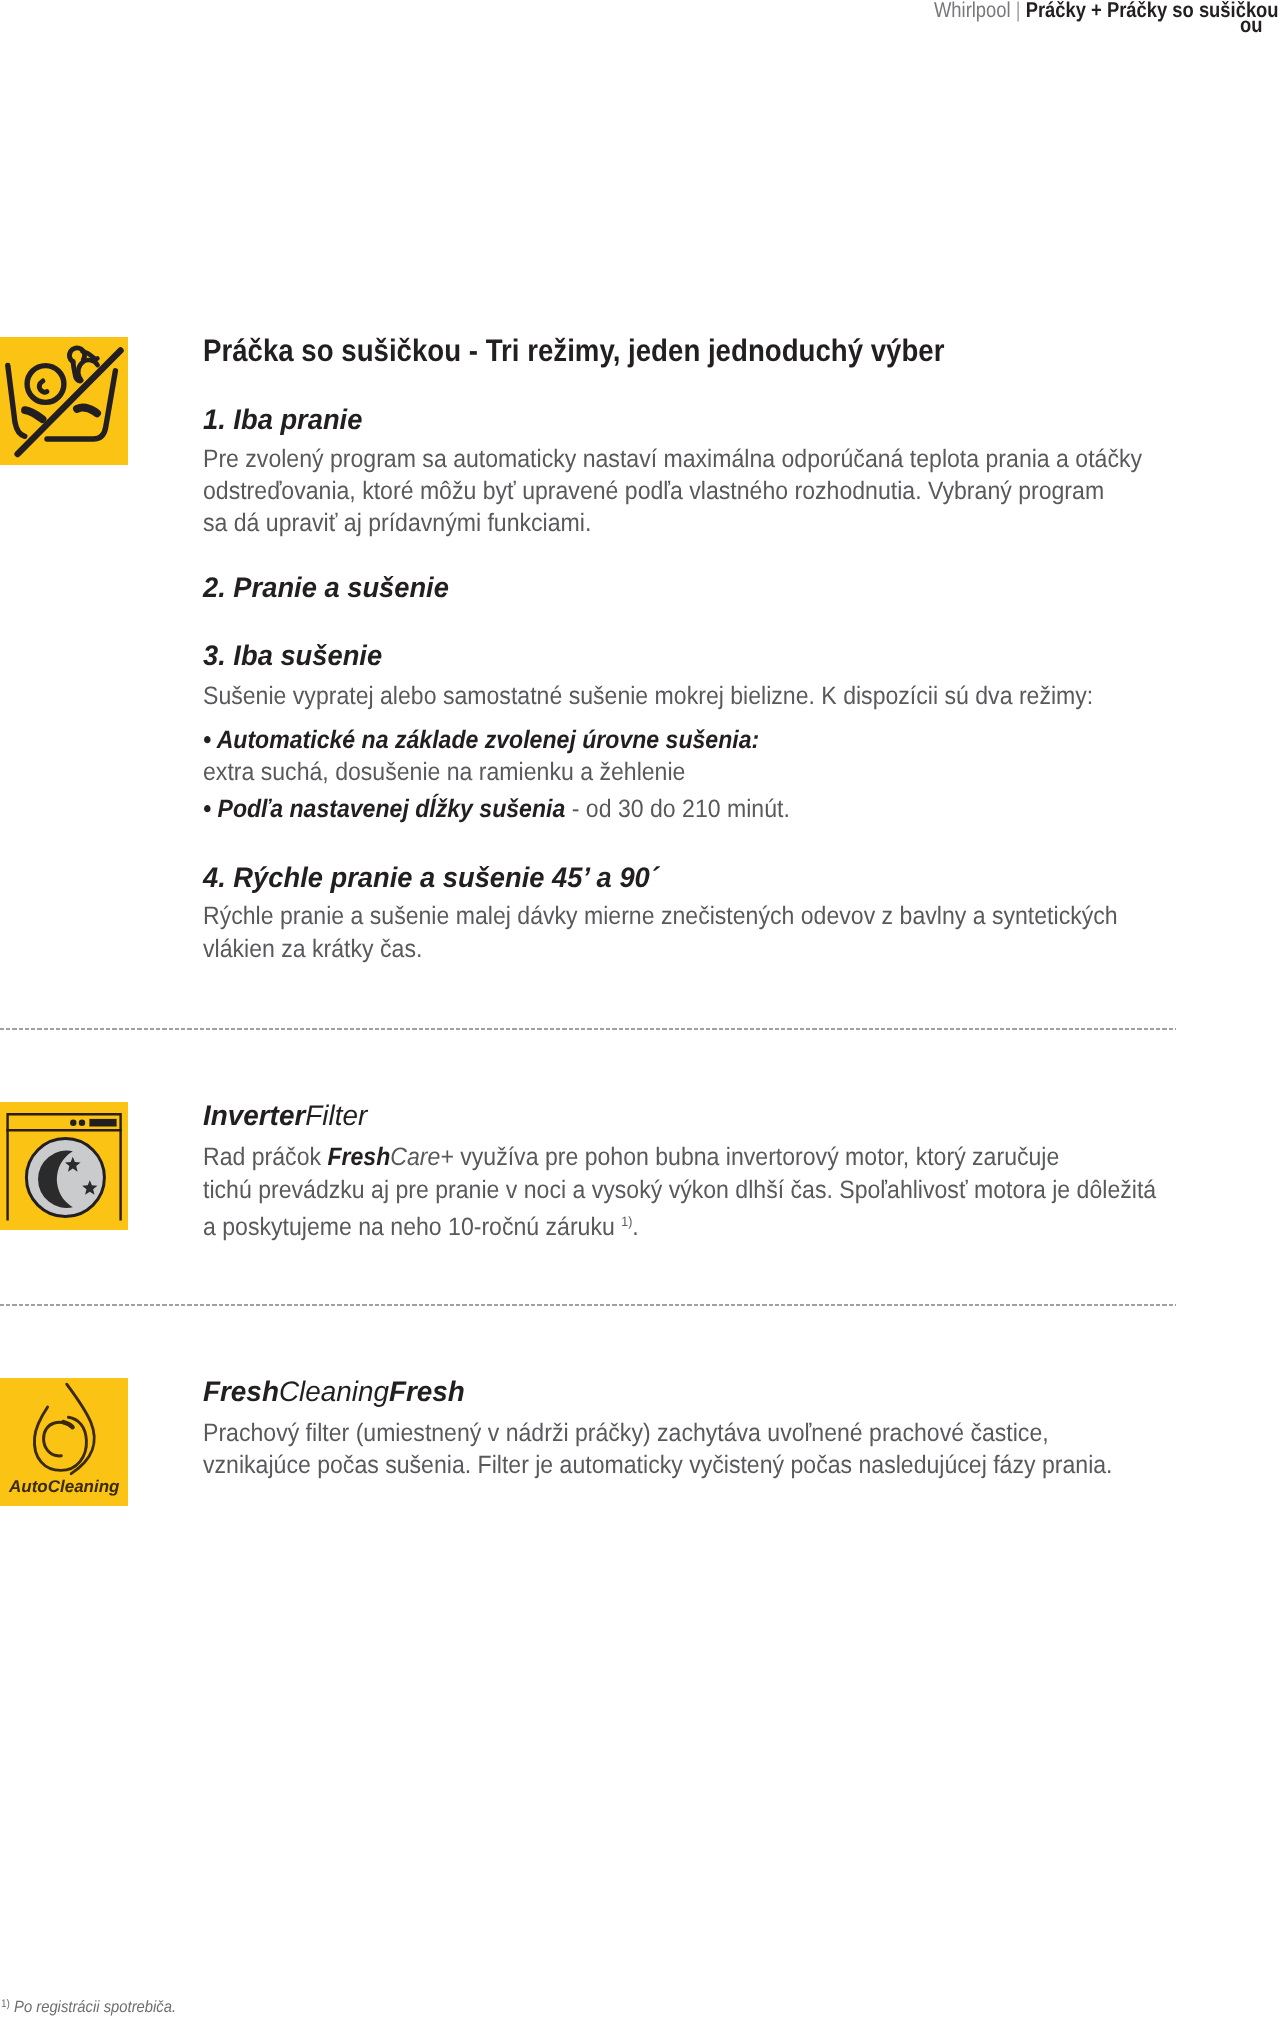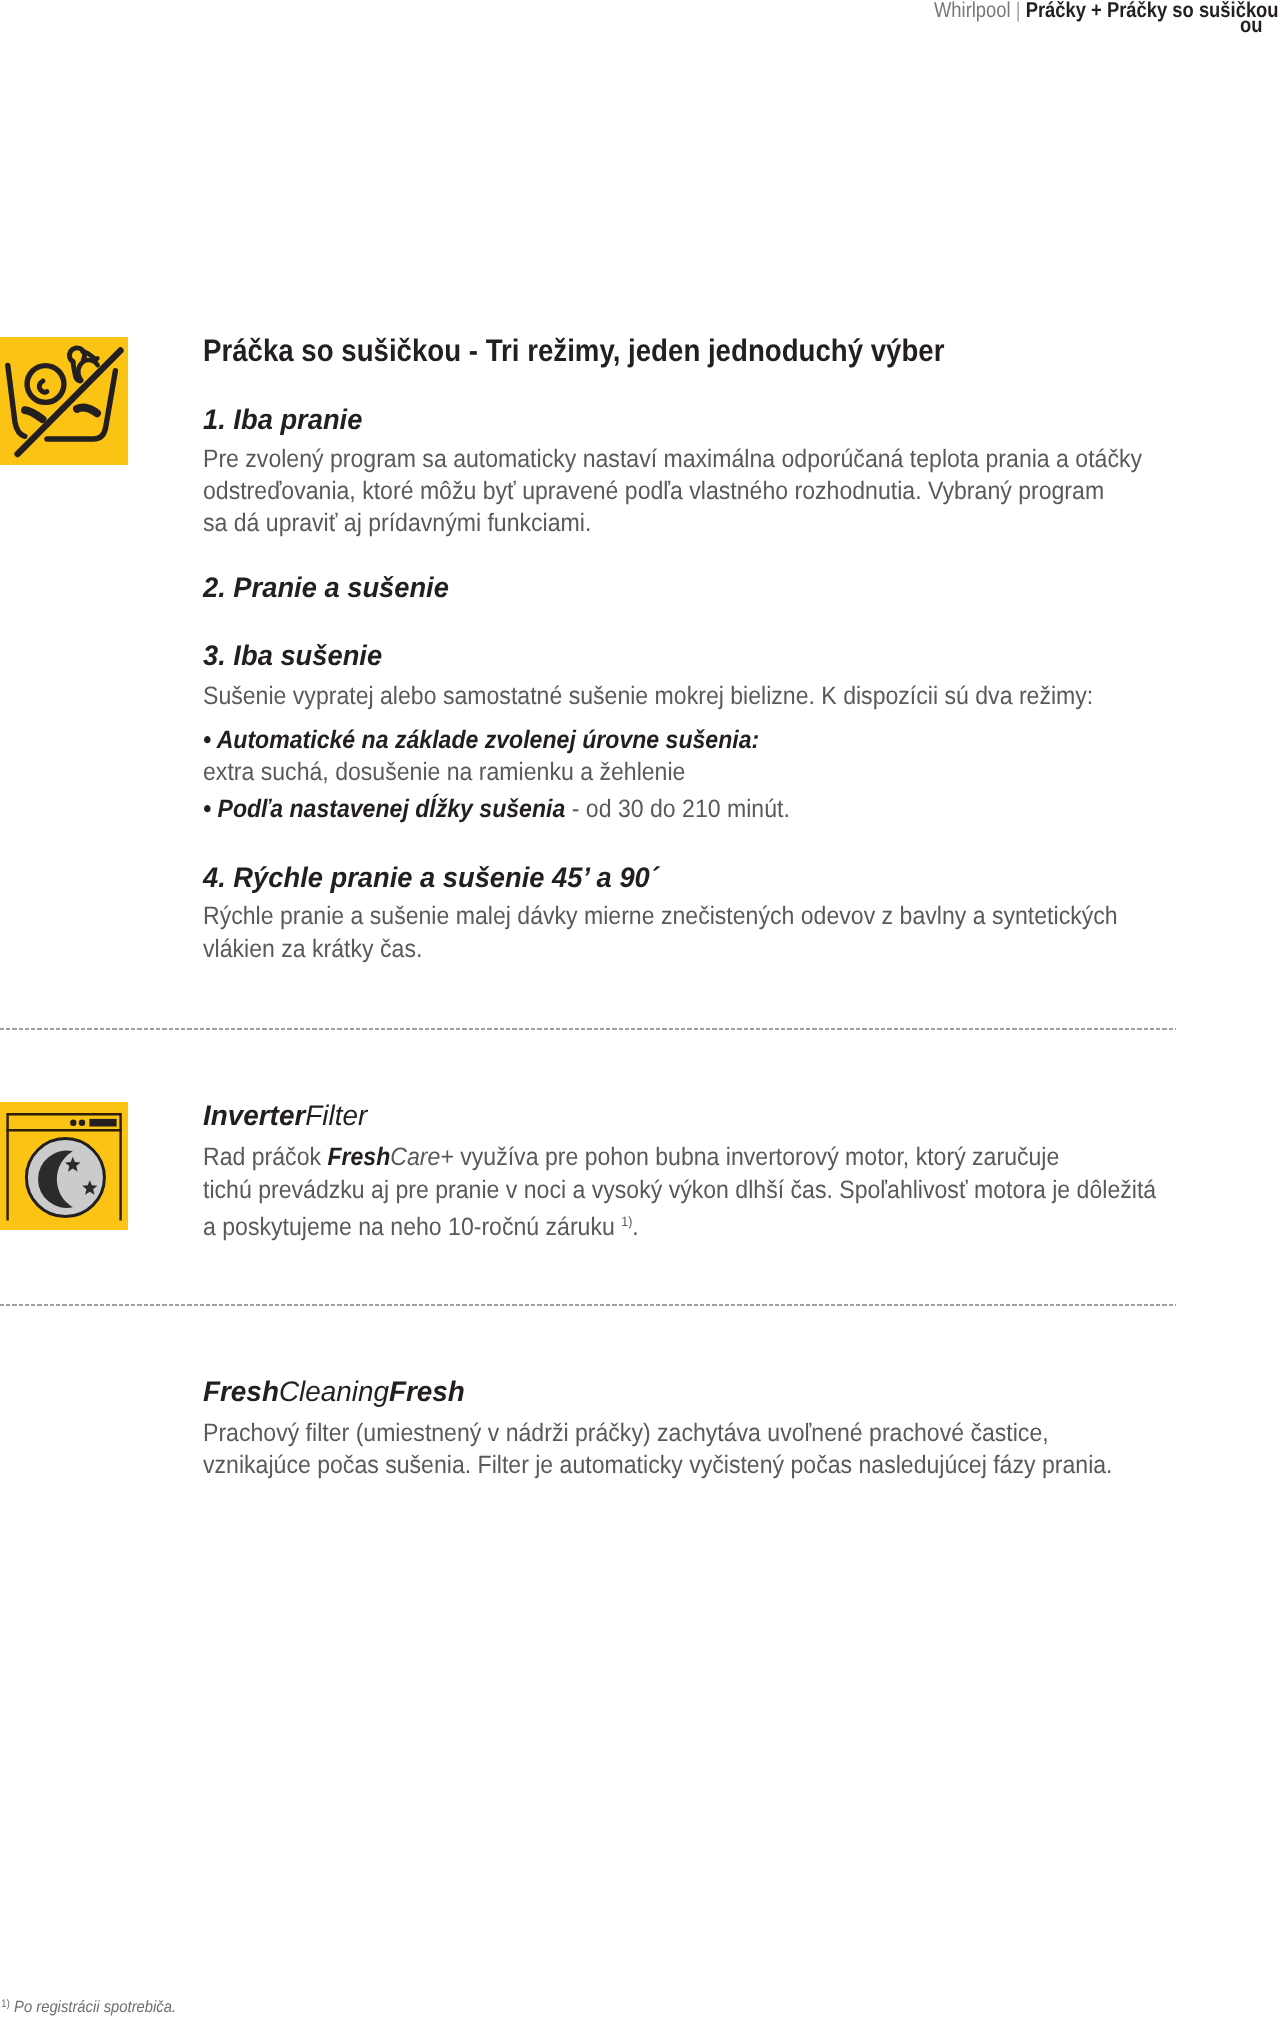--- a/index.html
+++ b/index.html
@@ -126,20 +126,34 @@
     </svg>
   </div>
 
   <div class="tx t-head" style="left:203px;top:1101.0px;"><span class="bi">Inverter</span><span class="ri">Filter</span></div>
   <div class="tx t-body" style="left:203px;top:1145.1px;"><span>Rad práčok </span><b>Fresh</b><span class="lt" style="font-style:italic">Care+</span><span> využíva pre pohon bubna invertorový motor, ktorý zaručuje</span></div>
   <div class="tx t-body" style="left:203px;top:1177.5px;">tichú prevádzku aj pre pranie v noci a vysoký výkon dlhší čas. Spoľahlivosť motora je dôležitá</div>
   <div class="tx t-body" style="left:203px;top:1209.1px;"><span>a poskytujeme na neho 10-ročnú záruku </span><span class="sup">1)</span><span>.</span></div>
 
   <div class="dash" style="top:1304px;width:1176px;"></div>
 
+  <div class="icon-tile" style="left:0px;top:1378px;width:128px;height:128px;">
+    <svg width="128" height="128" viewBox="0 0 128 128">
+      <g fill="none" stroke="#3a2a06" stroke-linecap="round">
+
+        <path d="M66.7 6.2 C 76.6 19.5 86.2 33.0 91.0 44.8 C 98.4 62.8 93.6 81.0 71.2 95.6" stroke-width="2.9"></path>
+
+        <path d="M47.6 29.0 C 40.4 39.8 35.4 49.6 34.6 59.4 C 32.6 80.6 45.0 92.4 60.8 92.4 C 77.0 92.4 87.2 78.8 86.4 62.4 C 85.8 49.0 78.8 40.6 68.4 39.2" stroke-width="2.9"></path>
+
+        <path d="M72.6 49.2 C 68.6 45.0 60.8 43.4 54.4 45.0 C 47.6 46.8 43.4 53.2 43.6 61.2 C 43.8 69.6 49.4 76.4 56.0 77.6 C 57.8 77.9 59.6 78.0 61.2 77.8" stroke-width="3.0"></path>
+        <path d="M72.6 49.2 C 70.4 46.8 67.0 45.0 63.4 44.1" stroke-width="4.5"></path>
+      </g>
+    </svg>
+    <div class="ac-caption">AutoCleaning</div>
+  </div>
 
   <div class="tx t-head" style="left:203px;top:1376.8px;"><span class="bi">Fresh</span><span class="ri">Cleaning</span><span class="bi">Fresh</span></div>
   <div class="tx t-body" style="left:203px;top:1420.8px;">Prachový filter (umiestnený v nádrži práčky) zachytáva uvoľnené prachové častice,</div>
   <div class="tx t-body" style="left:203px;top:1452.5px;">vznikajúce počas sušenia. Filter je automaticky vyčistený počas nasledujúcej fázy prania.</div>
 
   <div class="tx t-foot" style="left:1.2px;top:1996.3px;"><span class="mk">1)</span> <span>Po registrácii spotrebiča.</span></div>
 
 </div>
 
 </body></html>

